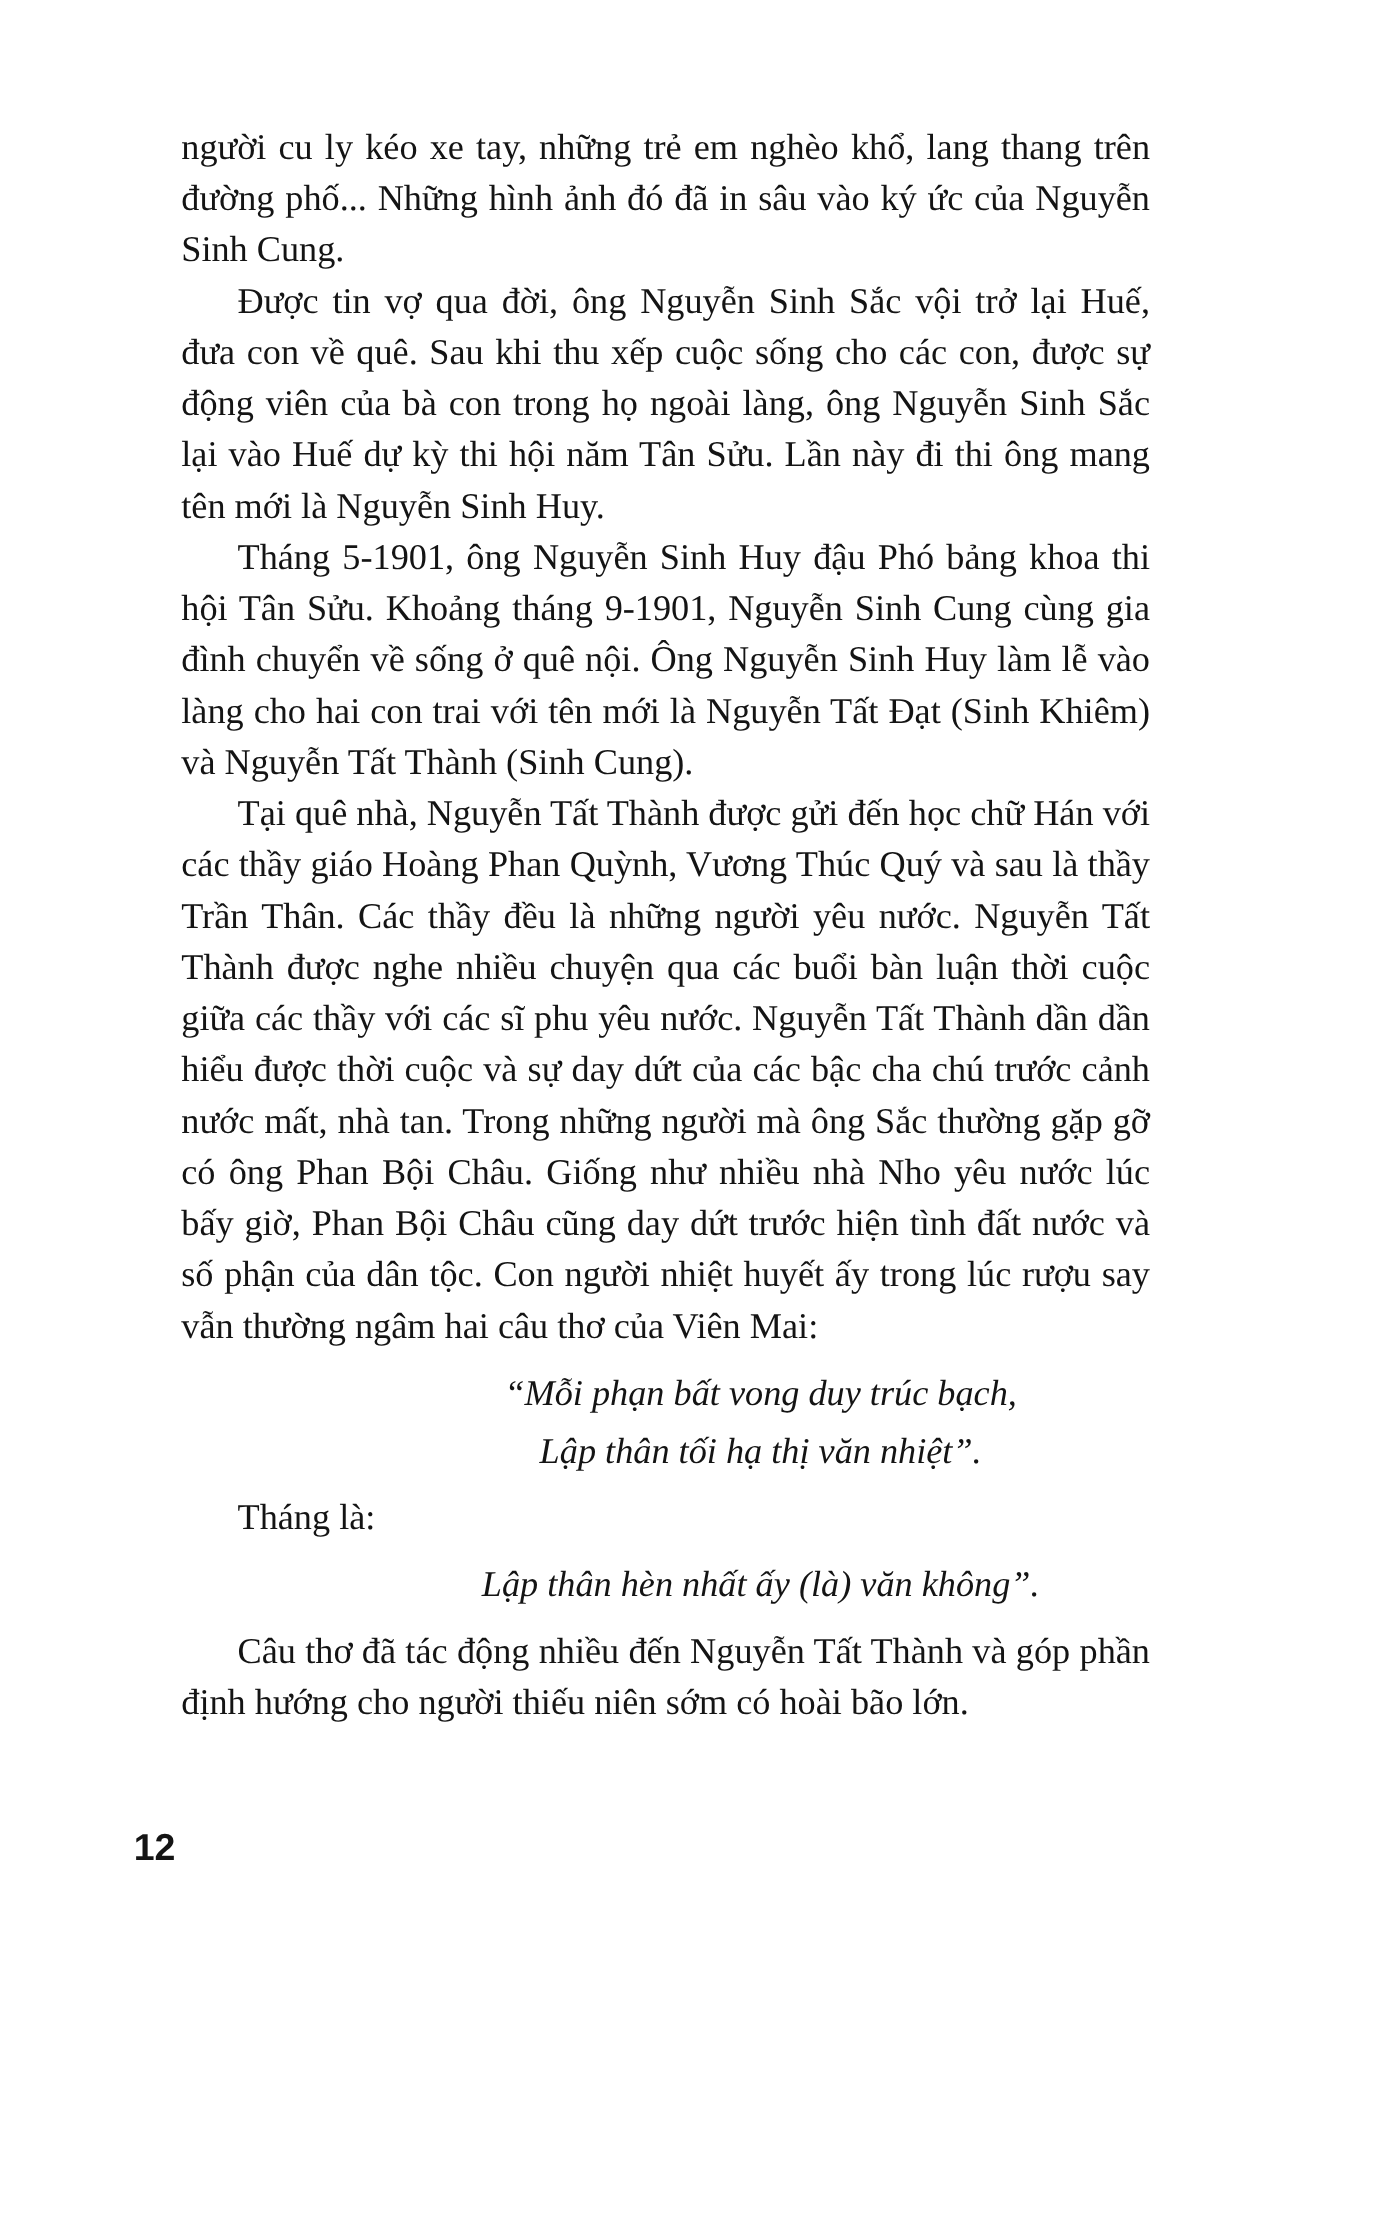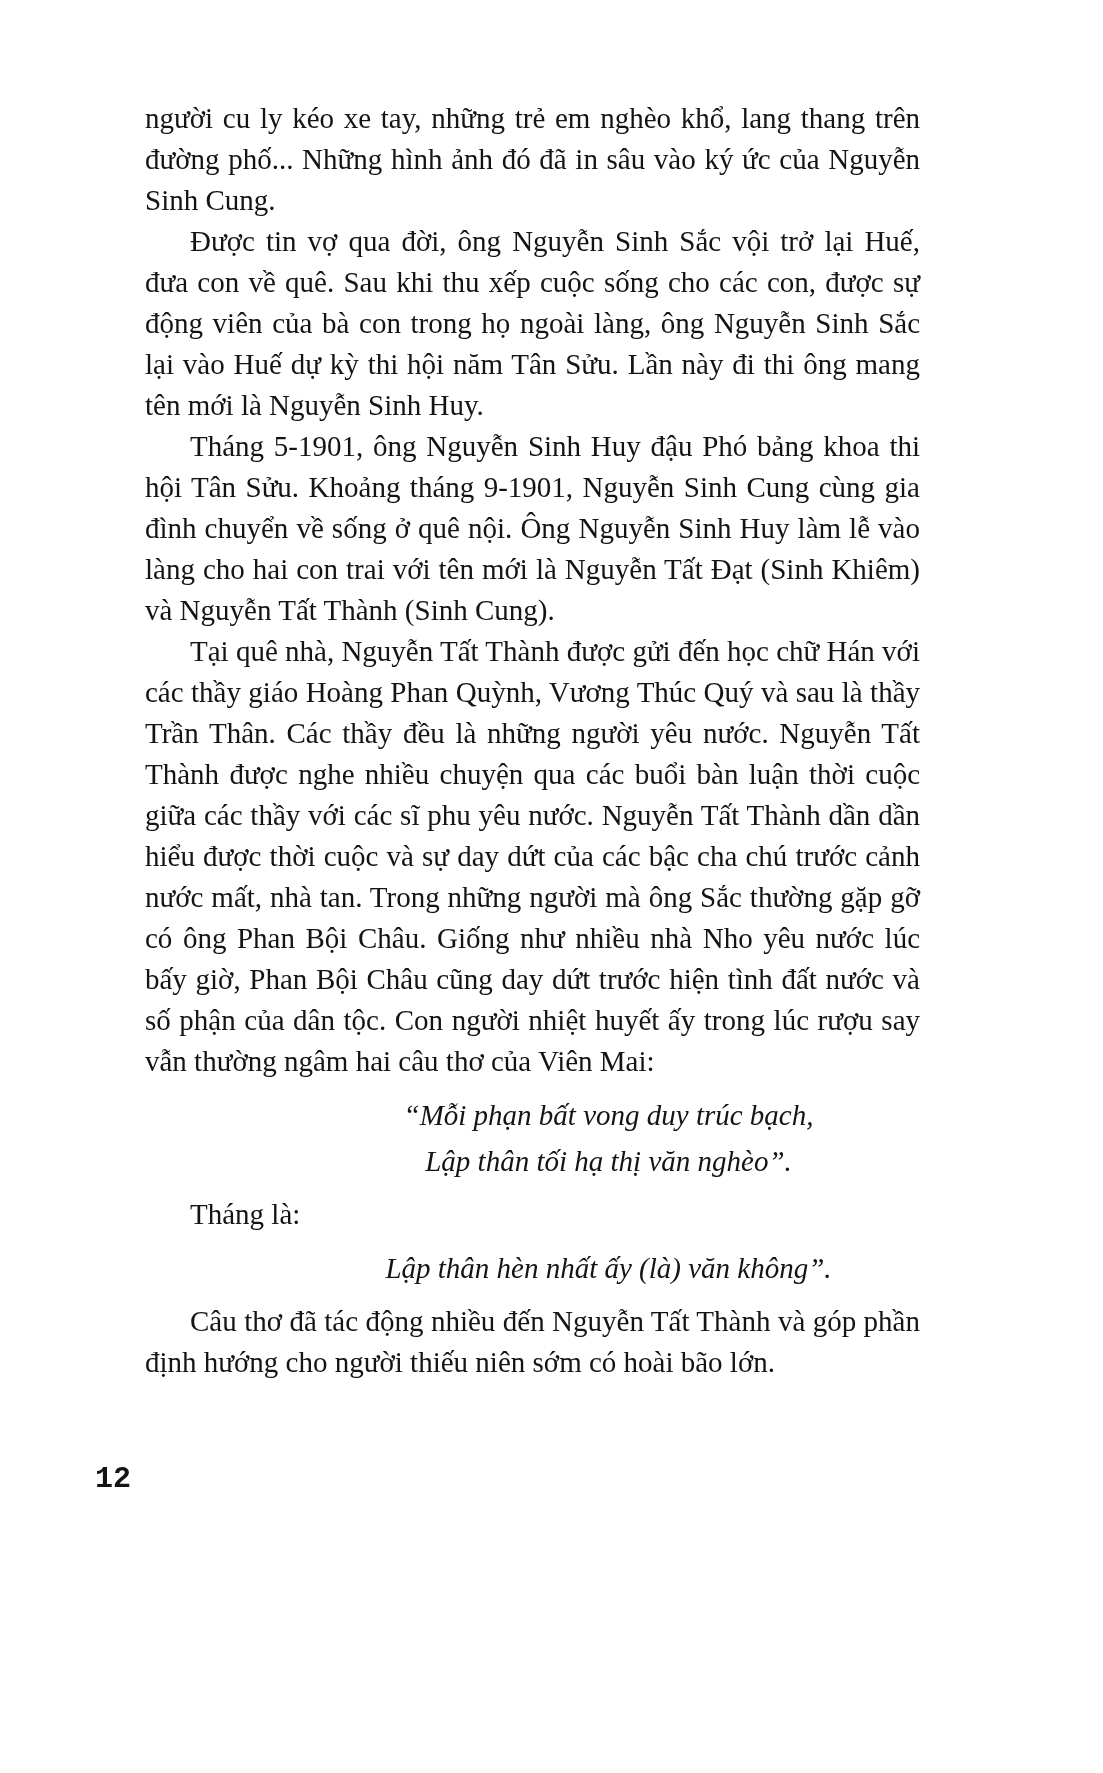--- a/index.html
+++ b/index.html
@@ -45,40 +45,40 @@
     text-indent: 0;
     text-align: center;
   }
   .translation-label {
     margin: 6px 0 6px 0;
     text-indent: 45px;
     text-align: left;
   }
   .page-number {
     position: absolute;
-    left: 95px;
+    left: 107px;
     top: 1462px;
     font-size: 30px;
     font-weight: bold;
-    font-family: Liberation Mono, monospace;
+    font-family: Liberation Sans, sans-serif;
     color: #141414;
   }
 </style>
 </head>
 <body>
 
 <div class="book-page">
   <div class="text-block">
     <p class="para no-indent">người cu ly kéo xe tay, những trẻ em nghèo khổ, lang thang trên đường phố... Những hình ảnh đó đã in sâu vào ký ức của Nguyễn Sinh Cung.</p>
     <p class="para">Được tin vợ qua đời, ông Nguyễn Sinh Sắc vội trở lại Huế, đưa con về quê. Sau khi thu xếp cuộc sống cho các con, được sự động viên của bà con trong họ ngoài làng, ông Nguyễn Sinh Sắc lại vào Huế dự kỳ thi hội năm Tân Sửu. Lần này đi thi ông mang tên mới là Nguyễn Sinh Huy.</p>
     <p class="para">Tháng 5-1901, ông Nguyễn Sinh Huy đậu Phó bảng khoa thi hội Tân Sửu. Khoảng tháng 9-1901, Nguyễn Sinh Cung cùng gia đình chuyển về sống ở quê nội. Ông Nguyễn Sinh Huy làm lễ vào làng cho hai con trai với tên mới là Nguyễn Tất Đạt (Sinh Khiêm) và Nguyễn Tất Thành (Sinh Cung).</p>
     <p class="para">Tại quê nhà, Nguyễn Tất Thành được gửi đến học chữ Hán với các thầy giáo Hoàng Phan Quỳnh, Vương Thúc Quý và sau là thầy Trần Thân. Các thầy đều là những người yêu nước. Nguyễn Tất Thành được nghe nhiều chuyện qua các buổi bàn luận thời cuộc giữa các thầy với các sĩ phu yêu nước. Nguyễn Tất Thành dần dần hiểu được thời cuộc và sự day dứt của các bậc cha chú trước cảnh nước mất, nhà tan. Trong những người mà ông Sắc thường gặp gỡ có ông Phan Bội Châu. Giống như nhiều nhà Nho yêu nước lúc bấy giờ, Phan Bội Châu cũng day dứt trước hiện tình đất nước và số phận của dân tộc. Con người nhiệt huyết ấy trong lúc rượu say vẫn thường ngâm hai câu thơ của Viên Mai:</p>
     <div class="poem">
       <p class="poem-line">“Mỗi phạn bất vong duy trúc bạch,</p>
-      <p class="poem-line">Lập thân tối hạ thị văn nghèo”.</p>
+      <p class="poem-line">Lập thân tối hạ thị văn nhiệt”.</p>
     </div>
     <p class="para translation-label">Tháng là:</p>
     <div class="poem">
       <p class="poem-line">Lập thân hèn nhất ấy (là) văn không”.</p>
     </div>
     <p class="para">Câu thơ đã tác động nhiều đến Nguyễn Tất Thành và góp phần định hướng cho người thiếu niên sớm có hoài bão lớn.</p>
   </div>
   <div class="page-number">12</div>
 </div>
 

